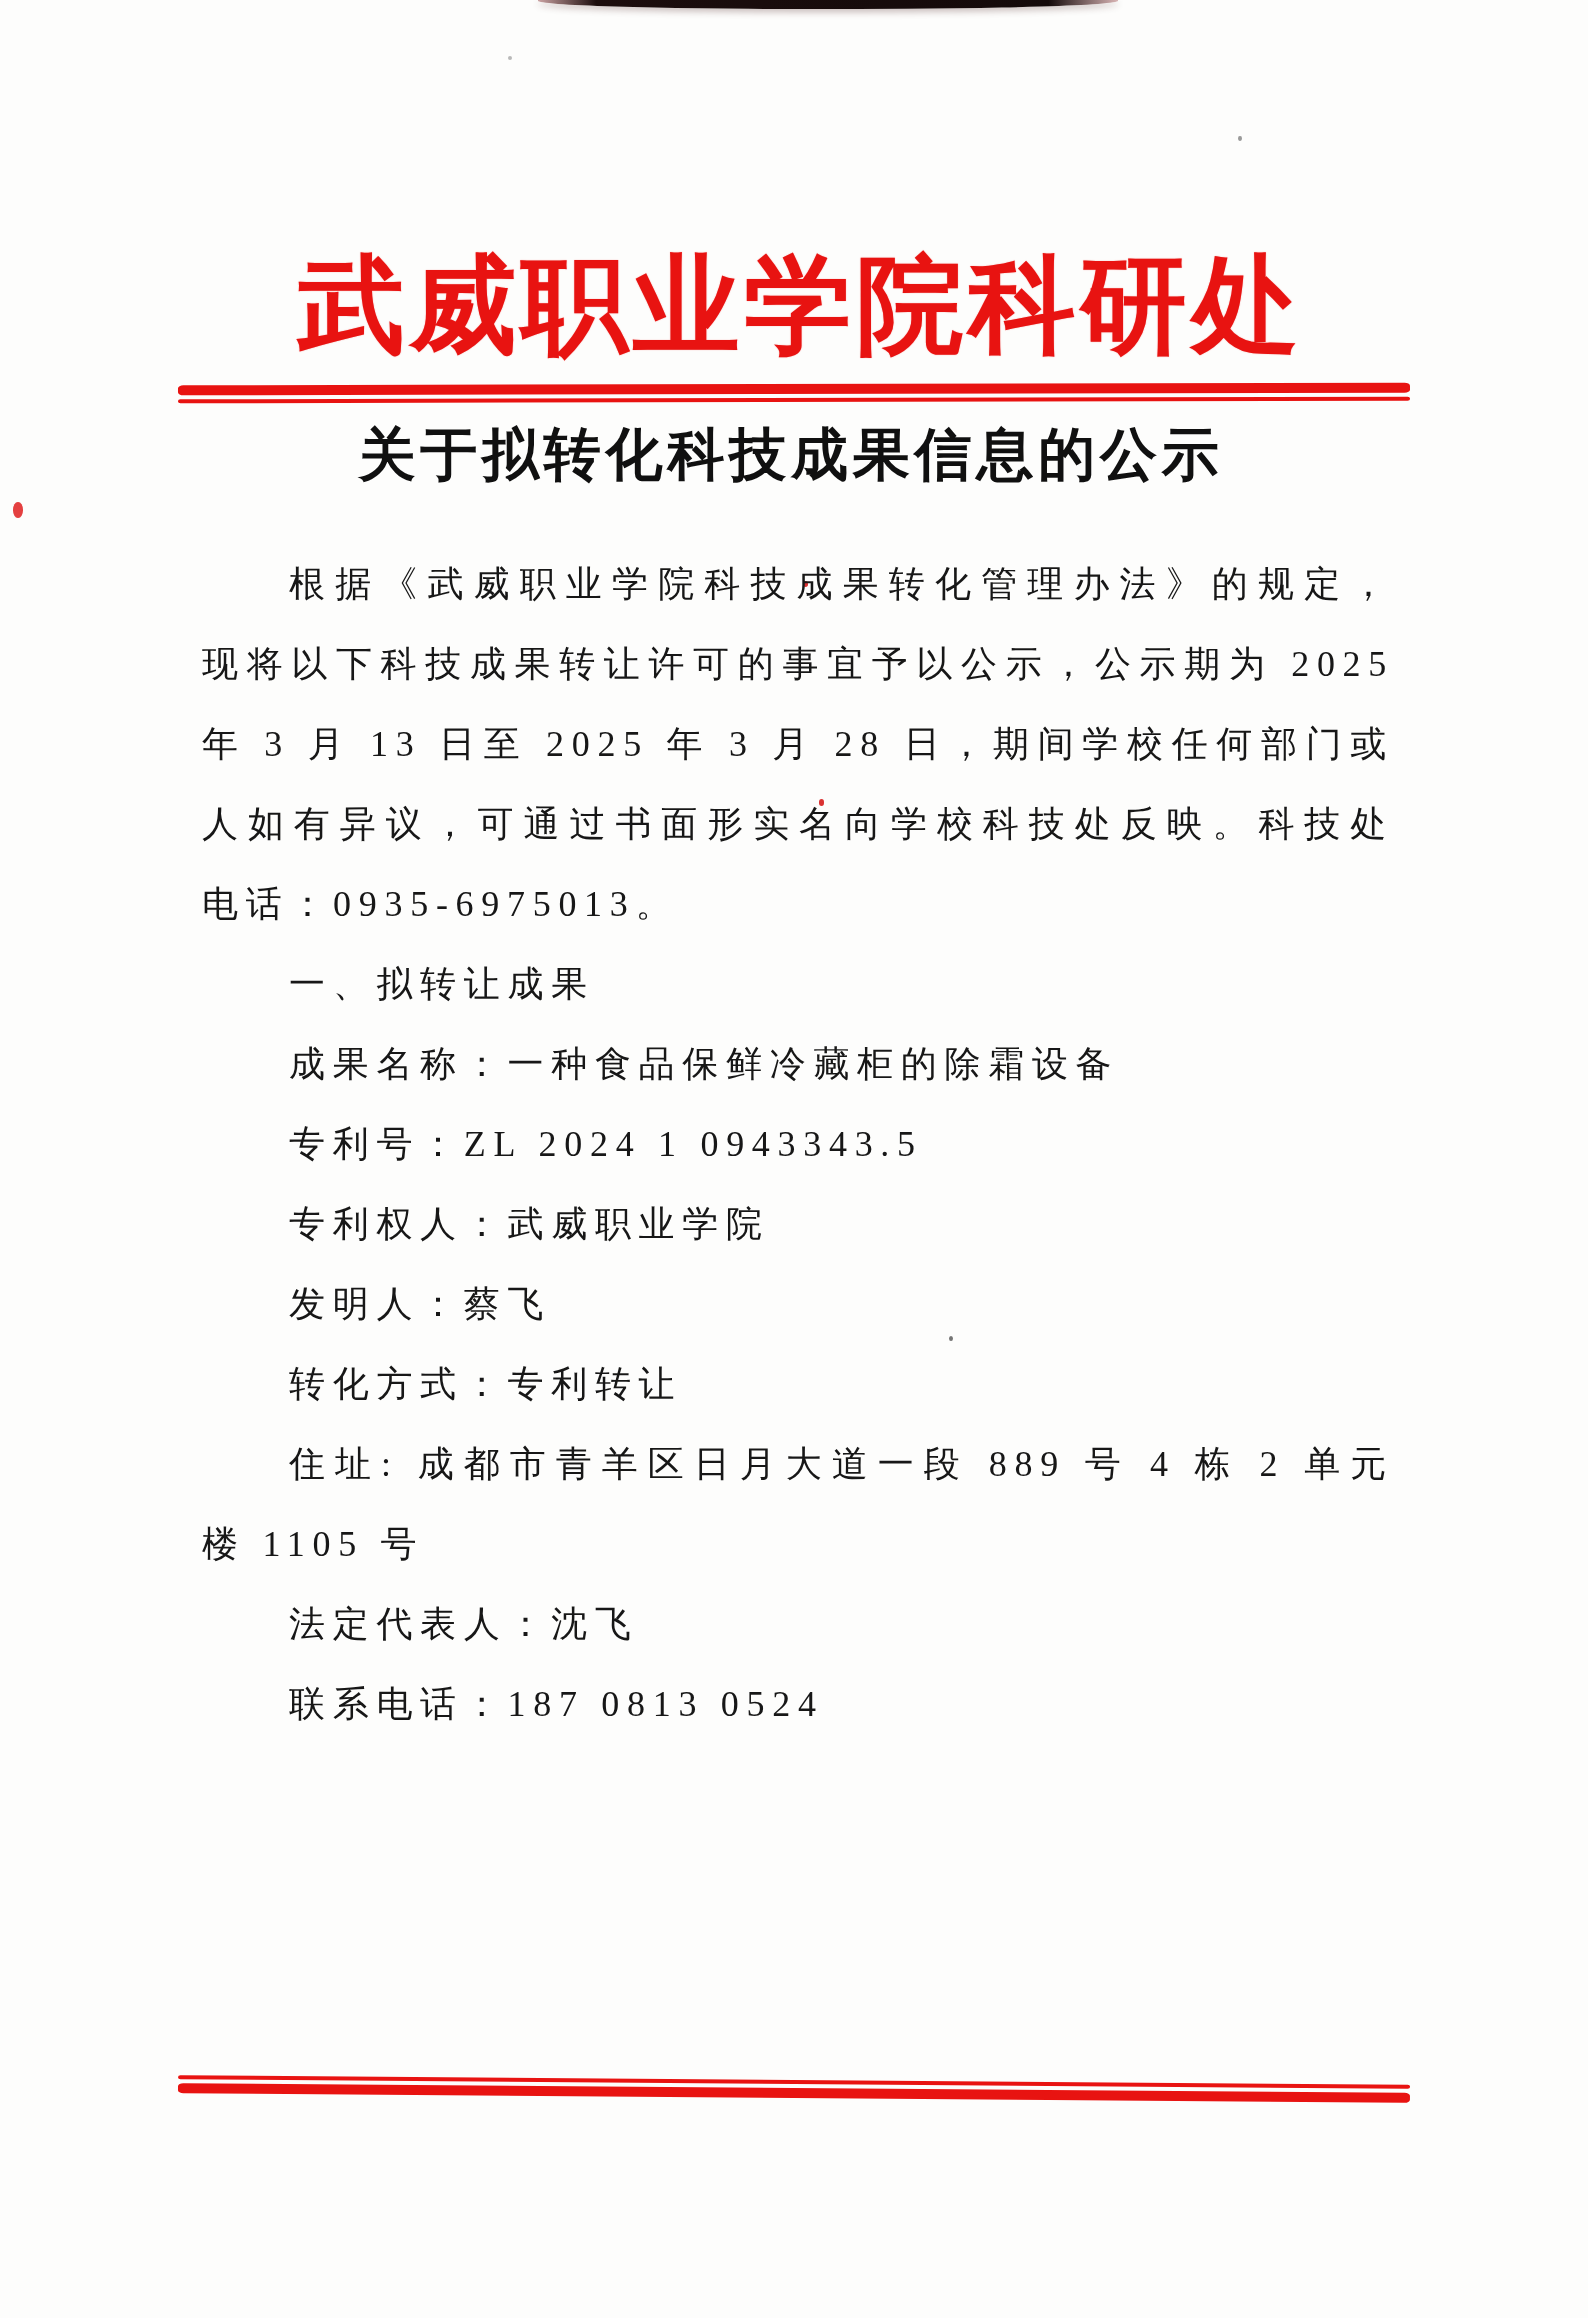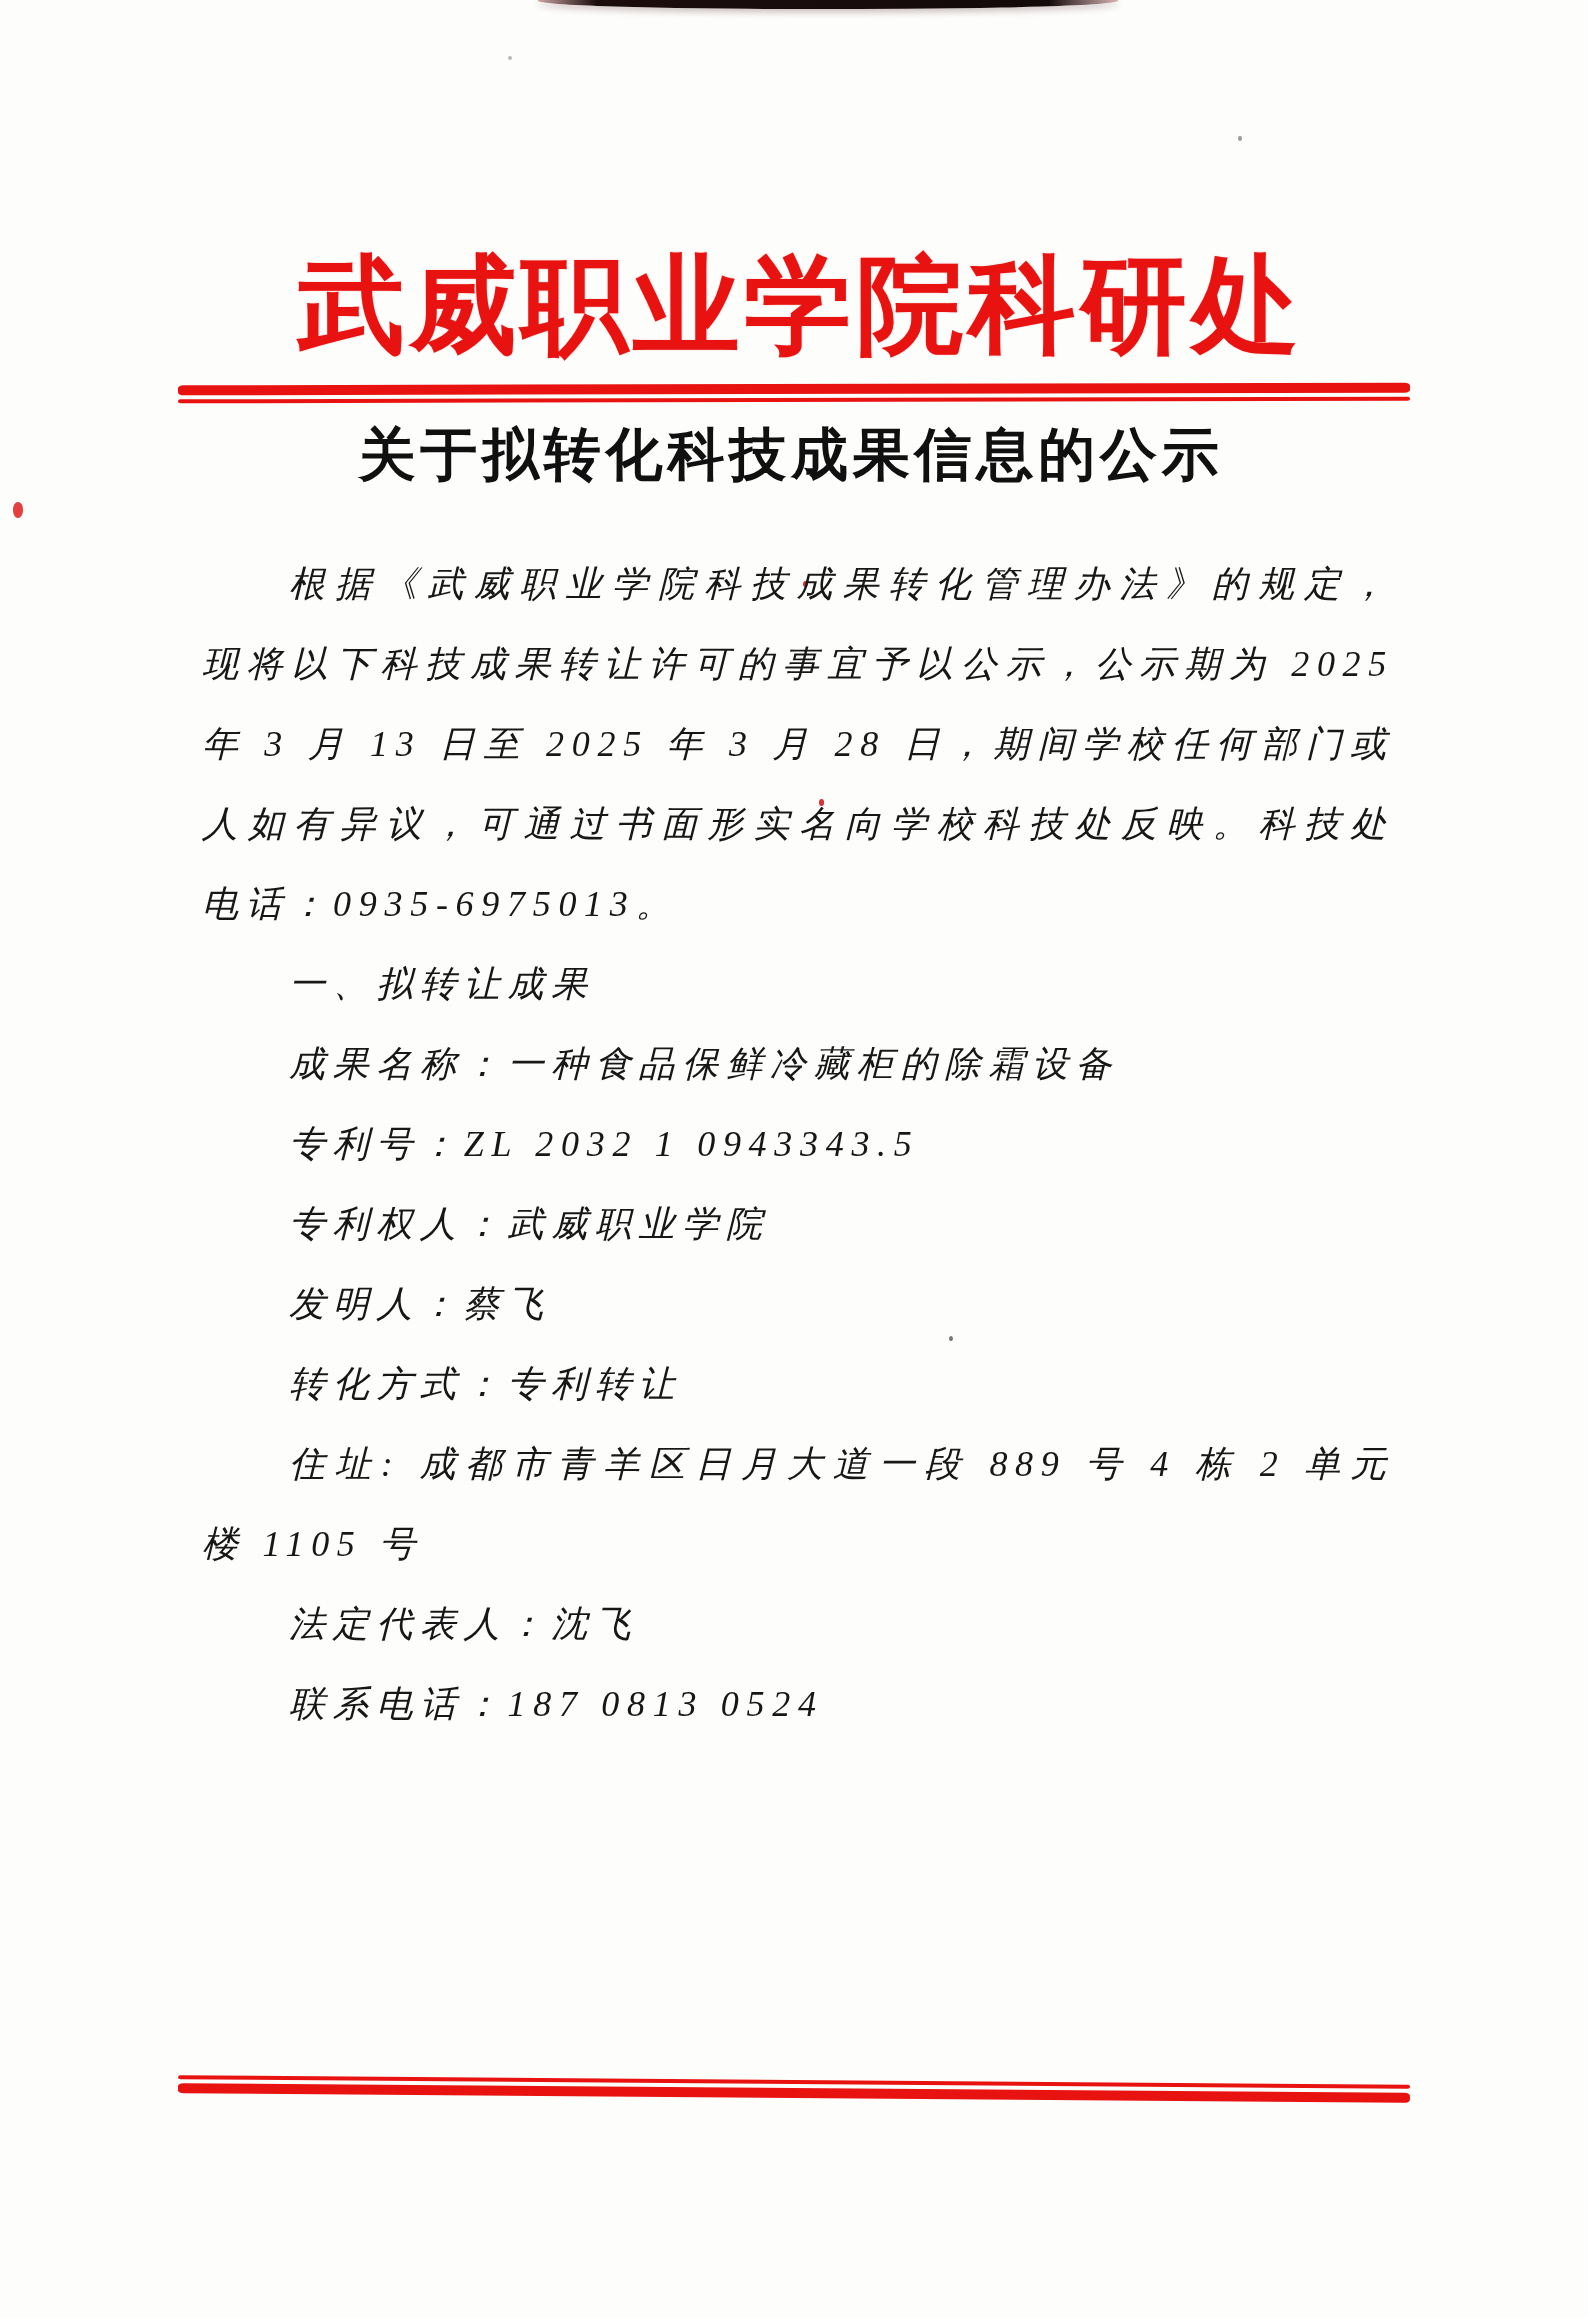--- a/index.html
+++ b/index.html
@@ -73,21 +73,20 @@
     width: 1192px;
     color: #171717;
   }
   .line {
     margin: 0;
     height: 80px;
     line-height: 80px;
     font-size: 36px;
     letter-spacing: 7.7px;
     white-space: nowrap;
-    font-style: italic;
   }
   .line.indent { text-indent: 87px; }
   .line.fill {
     white-space: normal;
     text-align: justify;
     text-align-last: justify;
     overflow: hidden;
   }
 </style>
 </head>
@@ -114,21 +113,21 @@
   <div class="notice-title">关于拟转化科技成果信息的公示</div>
 
   <div class="body-text">
     <p class="line indent fill">根据《武威职业学院科技成果转化管理办法》的规定，</p>
     <p class="line fill">现将以下科技成果转让许可的事宜予以公示，公示期为 2025</p>
     <p class="line fill">年 3 月 13 日至 2025 年 3 月 28 日，期间学校任何部门或个</p>
     <p class="line fill">人如有异议，可通过书面形实名向学校科技处反映。科技处</p>
     <p class="line">电话：0935-6975013。</p>
     <p class="line indent">一、拟转让成果</p>
     <p class="line indent">成果名称：一种食品保鲜冷藏柜的除霜设备</p>
-    <p class="line indent">专利号：ZL 2032 1 0943343.5</p>
+    <p class="line indent">专利号：ZL 2024 1 0943343.5</p>
     <p class="line indent">专利权人：武威职业学院</p>
     <p class="line indent">发明人：蔡飞</p>
     <p class="line indent">转化方式：专利转让</p>
     <p class="line indent fill">住址: 成都市青羊区日月大道一段 889 号 4 栋 2 单元 11</p>
     <p class="line">楼 1105 号</p>
     <p class="line indent">法定代表人：沈飞</p>
     <p class="line indent">联系电话：187 0813 0524</p>
   </div>
 
   <div class="rule rule-bottom">

